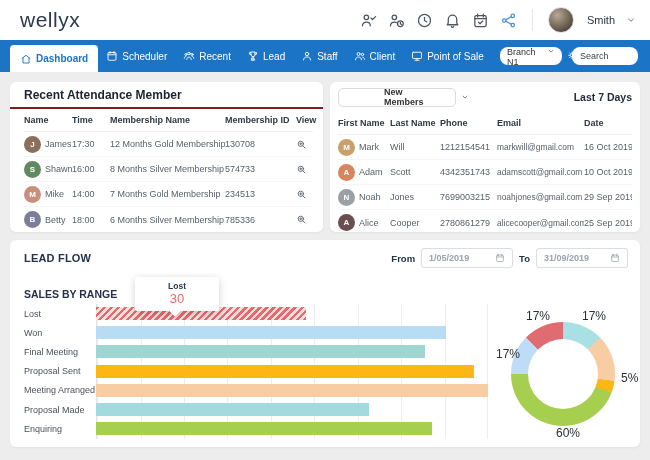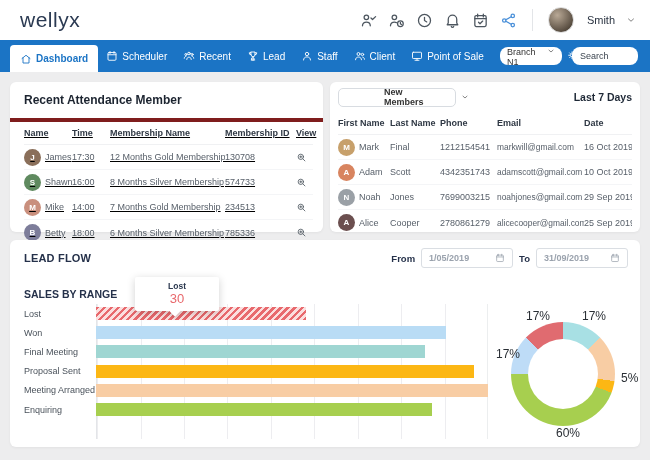--- a/index.html
+++ b/index.html
@@ -38,27 +38,27 @@
   .search-input { width:66px; height:18px; border:none; border-radius:8px; padding:0 8px;
                   font-size:9px; font-family:"Liberation Sans",sans-serif; color:#333; outline:none; }
   .search-input::placeholder { color:#3d4651; opacity:1; }
 
   
   .card { position:absolute; background:#fff; border-radius:6px; box-shadow:0 1px 3px rgba(0,0,0,.05); }
   .card-att { left:10px; top:82px; width:313px; height:150px; }
   .card-mem { left:330px; top:82px; width:310px; height:150px; }
   .card-lead { left:10px; top:240px; width:630px; height:207px; }
 
-  .card-title-row { height:40px; display:flex; align-items:center; padding:0 14px;
-                    border-bottom:4px solid #7f1d1d; }
+  .card-title-row { height:27px; display:flex; align-items:center; padding:0 14px;
+                    border-bottom:2px solid #7f1d1d; }
   .card-title { font-size:12px; font-weight:bold; color:#1c2430; }
 
   
   .att-grid { display:grid; grid-template-columns:48px 38px 115px 71px 17px; align-items:center;
-              margin:0 10px 0 14px;text-decoration:underline; }
+              margin:0 10px 0 14px; }
   .t-head { height:23px; border-bottom:1px solid #f0f1f3; }
   .t-head span { font-size:9px; font-weight:bold; color:#2f3844; }
   .t-row { height:25px; border-bottom:1px solid #f4f5f7; }
   .t-row:last-child { border-bottom:none; }
   .cell { font-size:9px; color:#58606a; white-space:nowrap; overflow:hidden; }
   .namecell { display:flex; align-items:center; gap:4px; }
   .avatar { width:17px; height:17px; border-radius:50%; flex:0 0 17px; display:flex;
             align-items:center; justify-content:center; color:#fff; font-size:8px; font-weight:bold; }
   .vicon { color:#4d565f; display:flex; cursor:pointer; } .vicon svg { width:11px; height:11px; }
 
@@ -371,21 +371,21 @@
       <span>Phone</span>
       <span>Email</span>
       <span>Date</span>
     </div>
     <div id="mem-body">
         <div class="mem-grid t-row">
           <span class="cell namecell">
             <span class="avatar" style="background:#c7a06b">M</span>
             <span>Mark</span>
           </span>
-          <span class="cell">Final</span>
+          <span class="cell">Will</span>
           <span class="cell">1212154541</span>
           <span class="cell email">markwill@gmail.com</span>
           <span class="cell">16 Oct 2019</span>
         </div>
         <div class="mem-grid t-row">
           <span class="cell namecell">
             <span class="avatar" style="background:#d8845f">A</span>
             <span>Adam</span>
           </span>
           <span class="cell">Scott</span>
@@ -470,20 +470,26 @@
         <div class="bar-row">
           <span class="bar-label">Proposal Sent</span>
           <span class="bar-track">
             <span class="bar" style="display: block; width: 96.4286%; background: rgb(252, 183, 20);"></span>
           </span>
         </div>
         <div class="bar-row">
           <span class="bar-label">Meeting Arranged</span>
           <span class="bar-track">
             <span class="bar" style="display: block; width: 100%; background: rgb(248, 205, 164);"></span>
+          </span>
+        </div>
+        <div class="bar-row">
+          <span class="bar-label">Proposal Made</span>
+          <span class="bar-track">
+            <span class="bar" style="display: block; width: 69.6429%; background: rgb(162, 219, 223);"></span>
           </span>
         </div>
         <div class="bar-row">
           <span class="bar-label">Enquiring</span>
           <span class="bar-track">
             <span class="bar" style="display: block; width: 85.7143%; background: rgb(167, 207, 79);"></span>
           </span>
         </div>
       </div>
 

